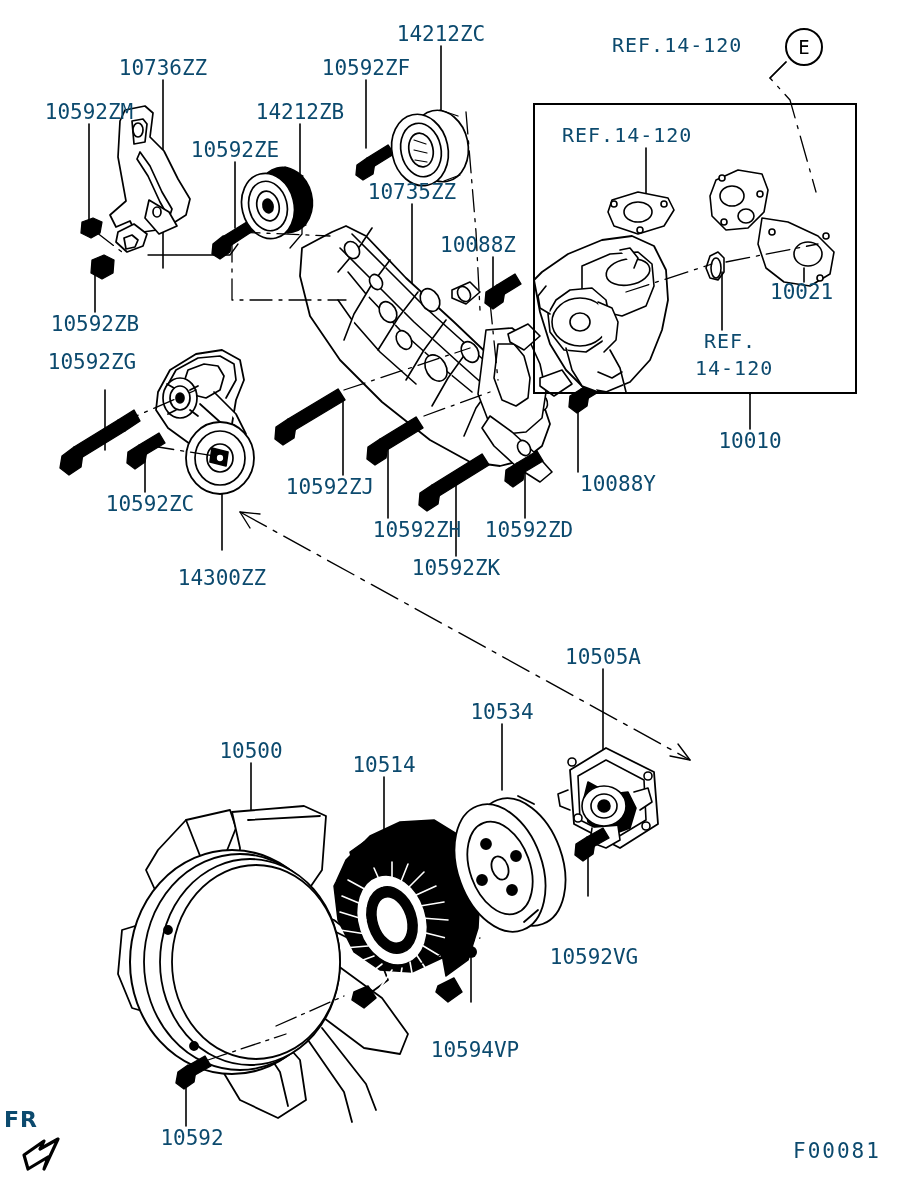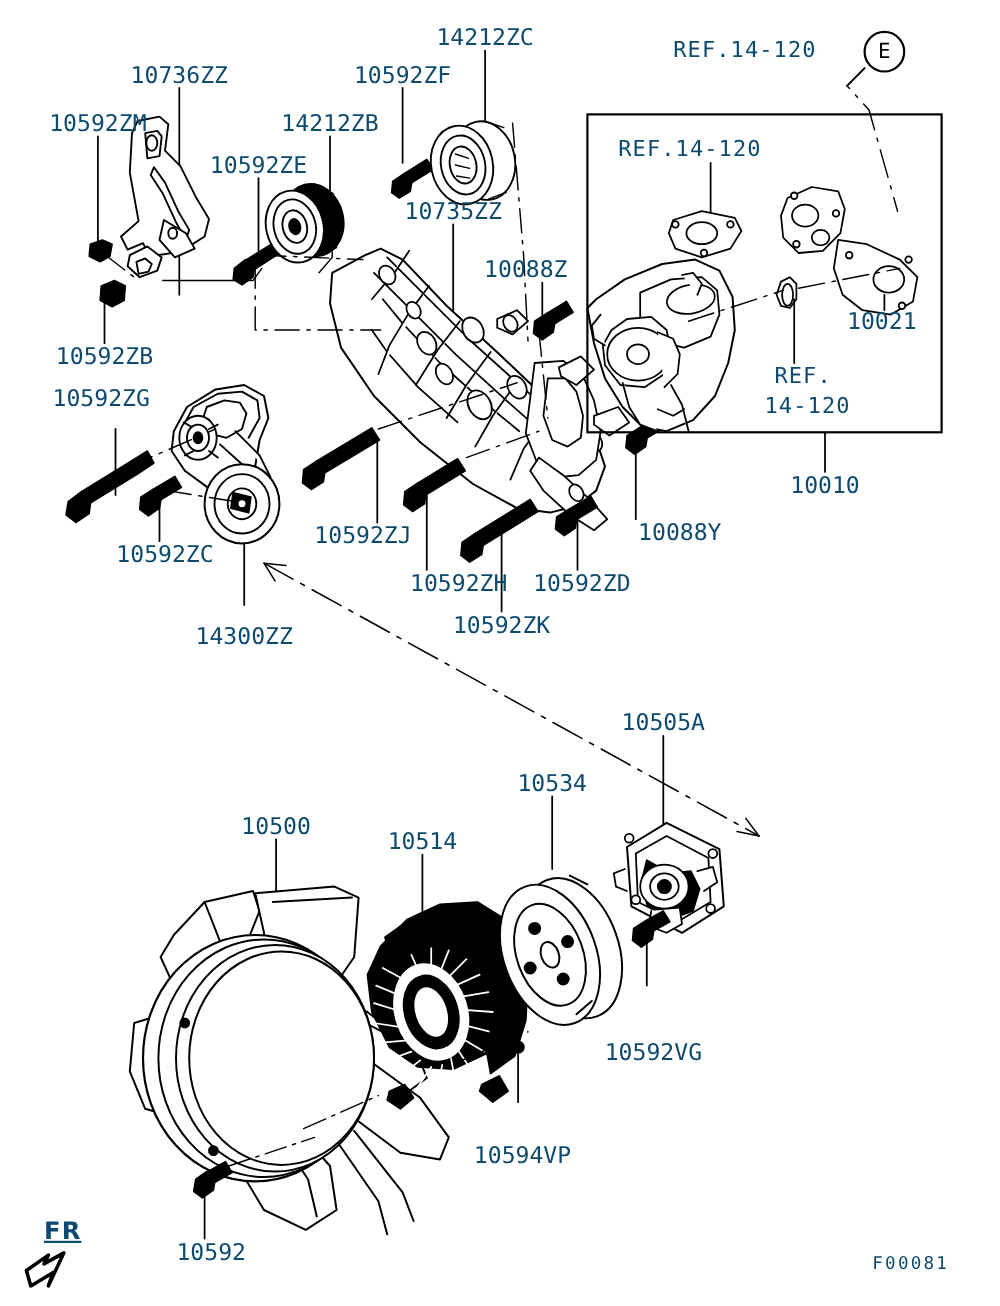--- a/index.html
+++ b/index.html
@@ -27,21 +27,21 @@
     font-family: "DejaVu Sans Mono", monospace;
     font-size: 21px;
     letter-spacing: 0px;
     color: #0c4a6e;
     white-space: nowrap;
     line-height: 1.12;
     font-weight: 400;
   }
   .lbl-c { transform: translateX(-50%); }
   .ref-lbl { font-size: 20px; letter-spacing: 1px; }
-  .code-lbl { font-size: 16px; letter-spacing: 2px; }
+  .code-lbl { font-size: 21px; letter-spacing: 2px; }
   .fr-lbl { font-size: 22px; font-family: "DejaVu Sans", sans-serif; font-weight: 700; letter-spacing: 1px;}
   .circ-e {
     position: absolute;
     width: 34px; height: 34px;
     border: 2.2px solid #000;
     border-radius: 50%;
     display: flex; align-items: center; justify-content: center;
     font-family: "DejaVu Sans Mono", monospace;
     font-size: 19px;
     color: #000;
@@ -439,20 +439,20 @@
   <div class="lbl lbl-c" style="left:618px; top:473px;">10088Y</div>
 
   <div class="lbl lbl-c" style="left:603px; top:646px;">10505A</div>
   <div class="lbl lbl-c" style="left:502px; top:701px;">10534</div>
   <div class="lbl lbl-c" style="left:384px; top:754px;">10514</div>
   <div class="lbl lbl-c" style="left:251px; top:740px;">10500</div>
   <div class="lbl lbl-c" style="left:594px; top:946px;">10592VG</div>
   <div class="lbl lbl-c" style="left:475px; top:1003px;margin-top:36px;">10594VP</div>
   <div class="lbl lbl-c" style="left:192px; top:1127px;">10592</div>
 
-  <div class="lbl fr-lbl" style="left:40px; top:1108px;text-decoration:underline;">FR</div>
+  <div class="lbl fr-lbl" style="left:4px; top:1108px;">FR</div>
   <svg style="position:absolute; left:14px; top:1135px; width:60px; height:46px;" viewBox="0 0 60 46">
     <path d="M44 4 L26 14 L30 6 L10 20 L14 34 L34 22 L30 34 Z" fill="#fff" stroke="#000" stroke-width="3.2" stroke-linejoin="round"></path>
   </svg>
 
   <div class="lbl code-lbl" style="left:793px; top:1140px;">F00081</div>
 
 </div>
 
 </body></html>

